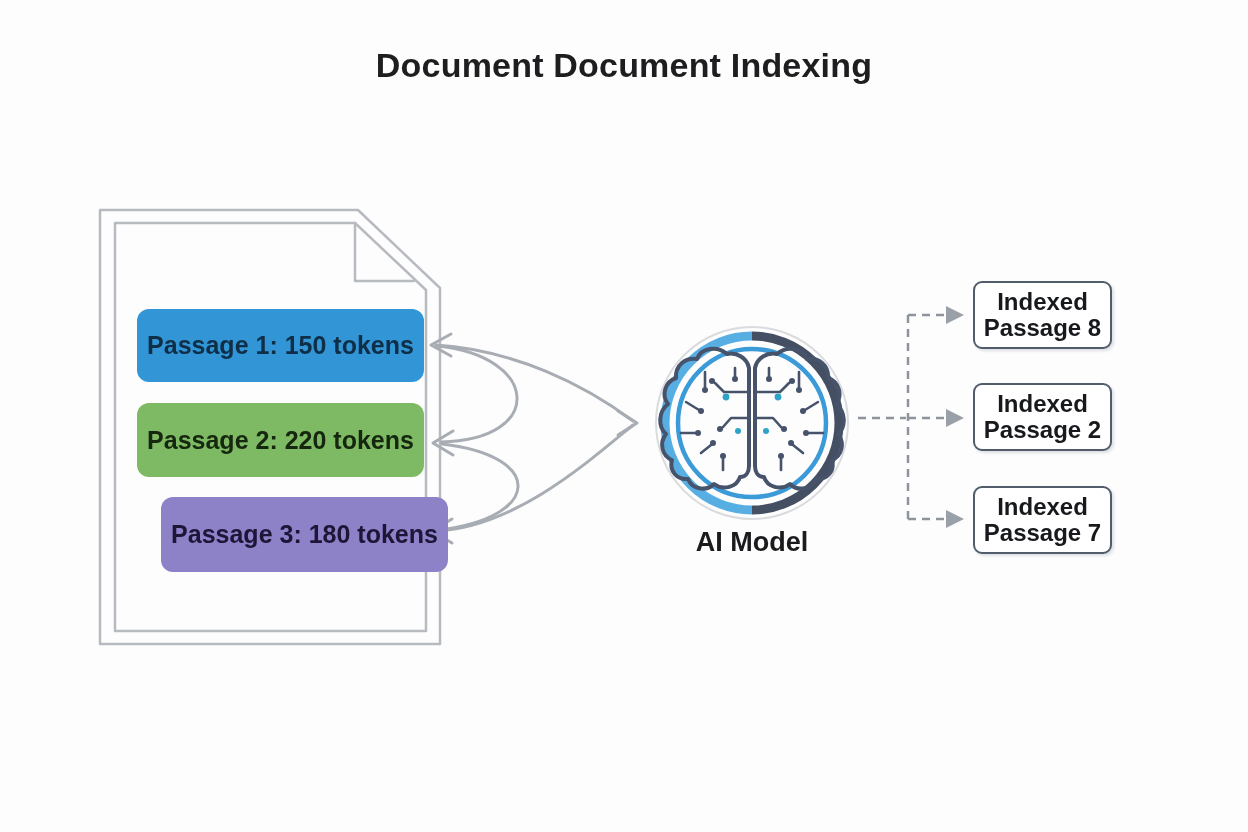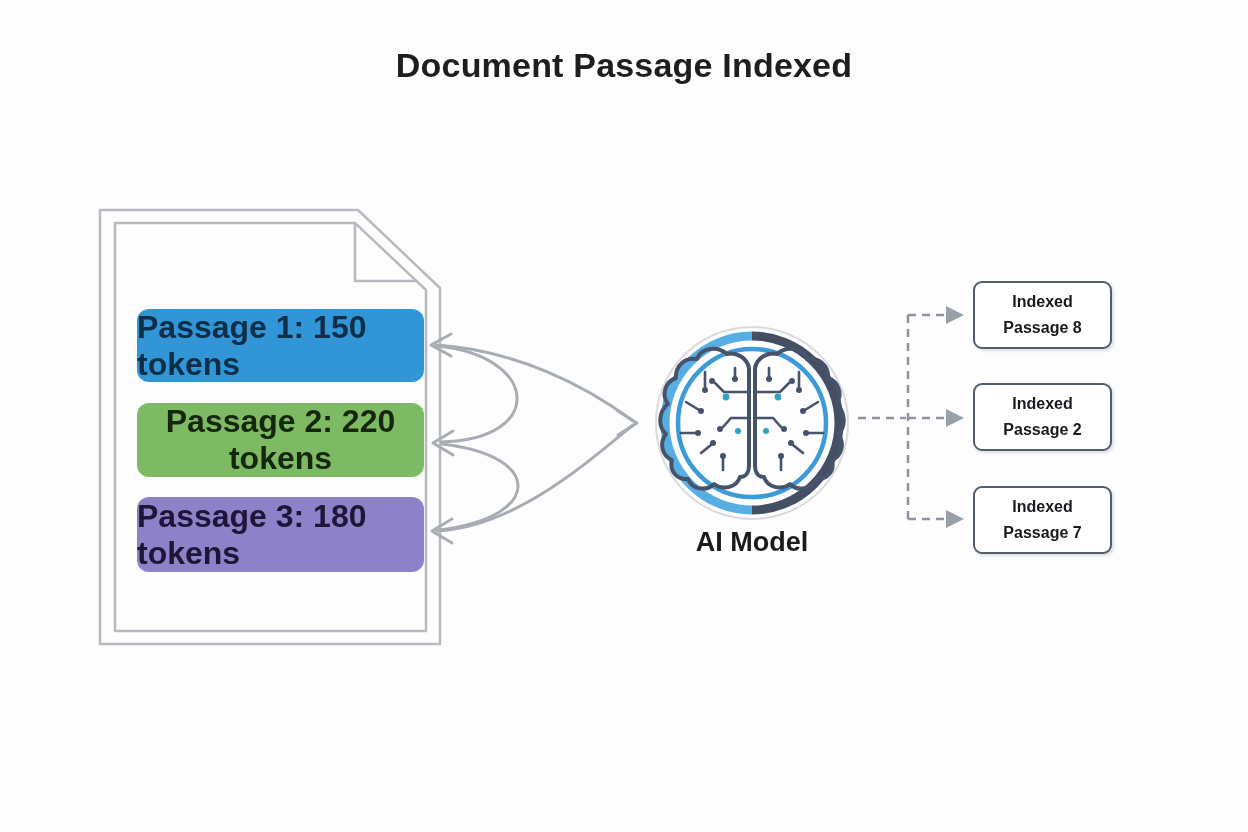--- a/index.html
+++ b/index.html
@@ -12,51 +12,51 @@
   svg{position:absolute;left:0;top:0;}
   .title{
     position:absolute;left:0;top:46px;width:1248px;
     text-align:center;font-size:34px;font-weight:bold;
     color:#1e1e20;letter-spacing:0.2px;
   }
   .passage{
     position:absolute;left:137px;width:287px;
     border-radius:12px;
     display:flex;align-items:center;justify-content:center;
-    font-size:32px;font-weight:600;
+    font-size:25px;font-weight:600;
     z-index:2;
   }
   .passage.p1{top:309px;height:73px;}
   .passage.p2{top:403px;height:74px;}
-  .passage.p3{top:497px;height:75px;}
+  .passage.p3{top:497px;height:75px;margin-left:24px;}
   .ai-label{
     position:absolute;left:652px;top:527px;width:200px;
     text-align:center;font-size:27px;font-weight:bold;color:#1b1b1d;
     z-index:2;
   }
   .output-box{
     position:absolute;left:973px;width:139px;height:68px;
     box-sizing:border-box;
     background:#ffffff;
     border:2px solid #515d6b;border-radius:9px;
     box-shadow:2px 2px 3px rgba(80,90,100,0.18);
     display:flex;flex-direction:column;align-items:center;justify-content:center;
-    font-size:16px;font-weight:600;line-height:26px;color:#17191c;
+    font-size:24px;font-weight:600;line-height:26px;color:#17191c;
     z-index:2;
   }
   .output-box.o1{top:281px;}
   .output-box.o2{top:383px;}
   .output-box.o3{top:486px;}
 </style>
 </head>
 <body style="background: rgb(253, 253, 254);">
 
 <div class="canvas">
 
-  <div class="title">Document Passage Indexed</div>
+  <div class="title">Document Document Indexing</div>
 
   <svg width="1248" height="832" viewBox="0 0 1248 832">
 
     <g stroke="#b7bbc0" stroke-width="2.5" fill="none" stroke-linejoin="round" stroke-linecap="round">
       <path d="M100,210 H358 L440,288 V644 H100 Z"></path>
       <path d="M115,223 H355 L426,290 V631 H115 Z"></path>
       <path d="M355,223 V281 H414"></path>
     </g>
 
     <g stroke="#a8adb4" stroke-width="3" fill="none" stroke-linecap="round" stroke-linejoin="round">

